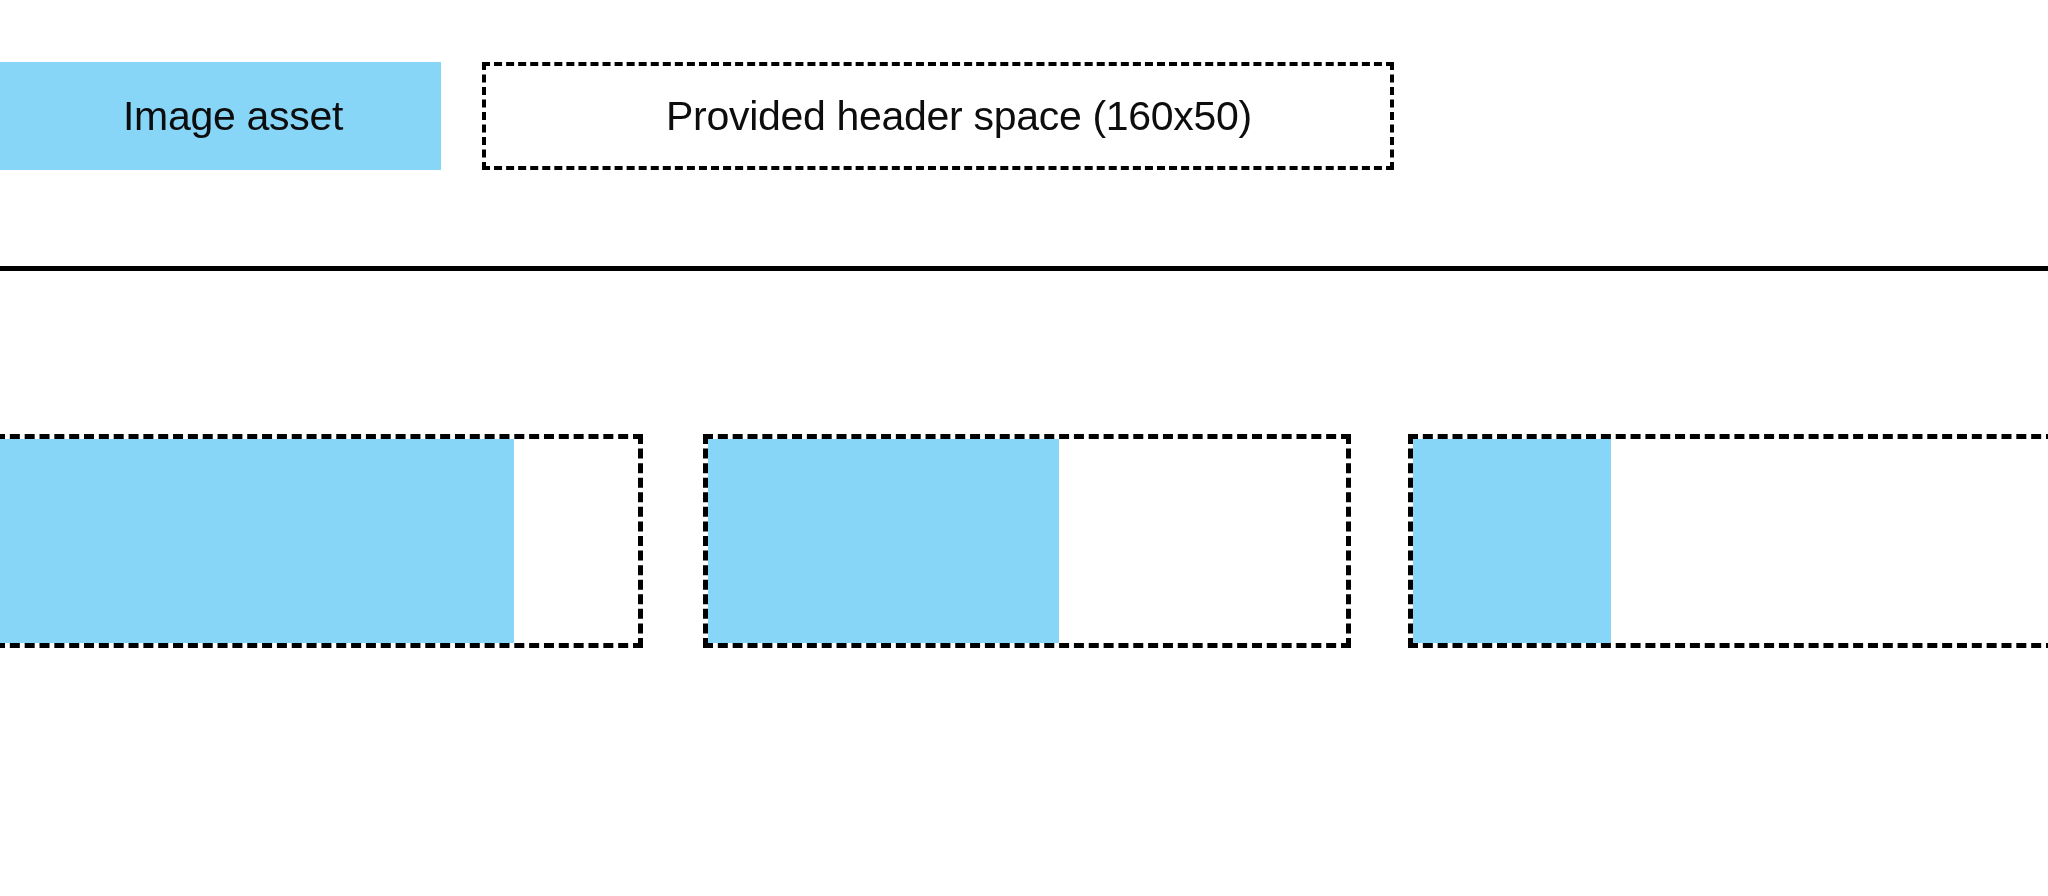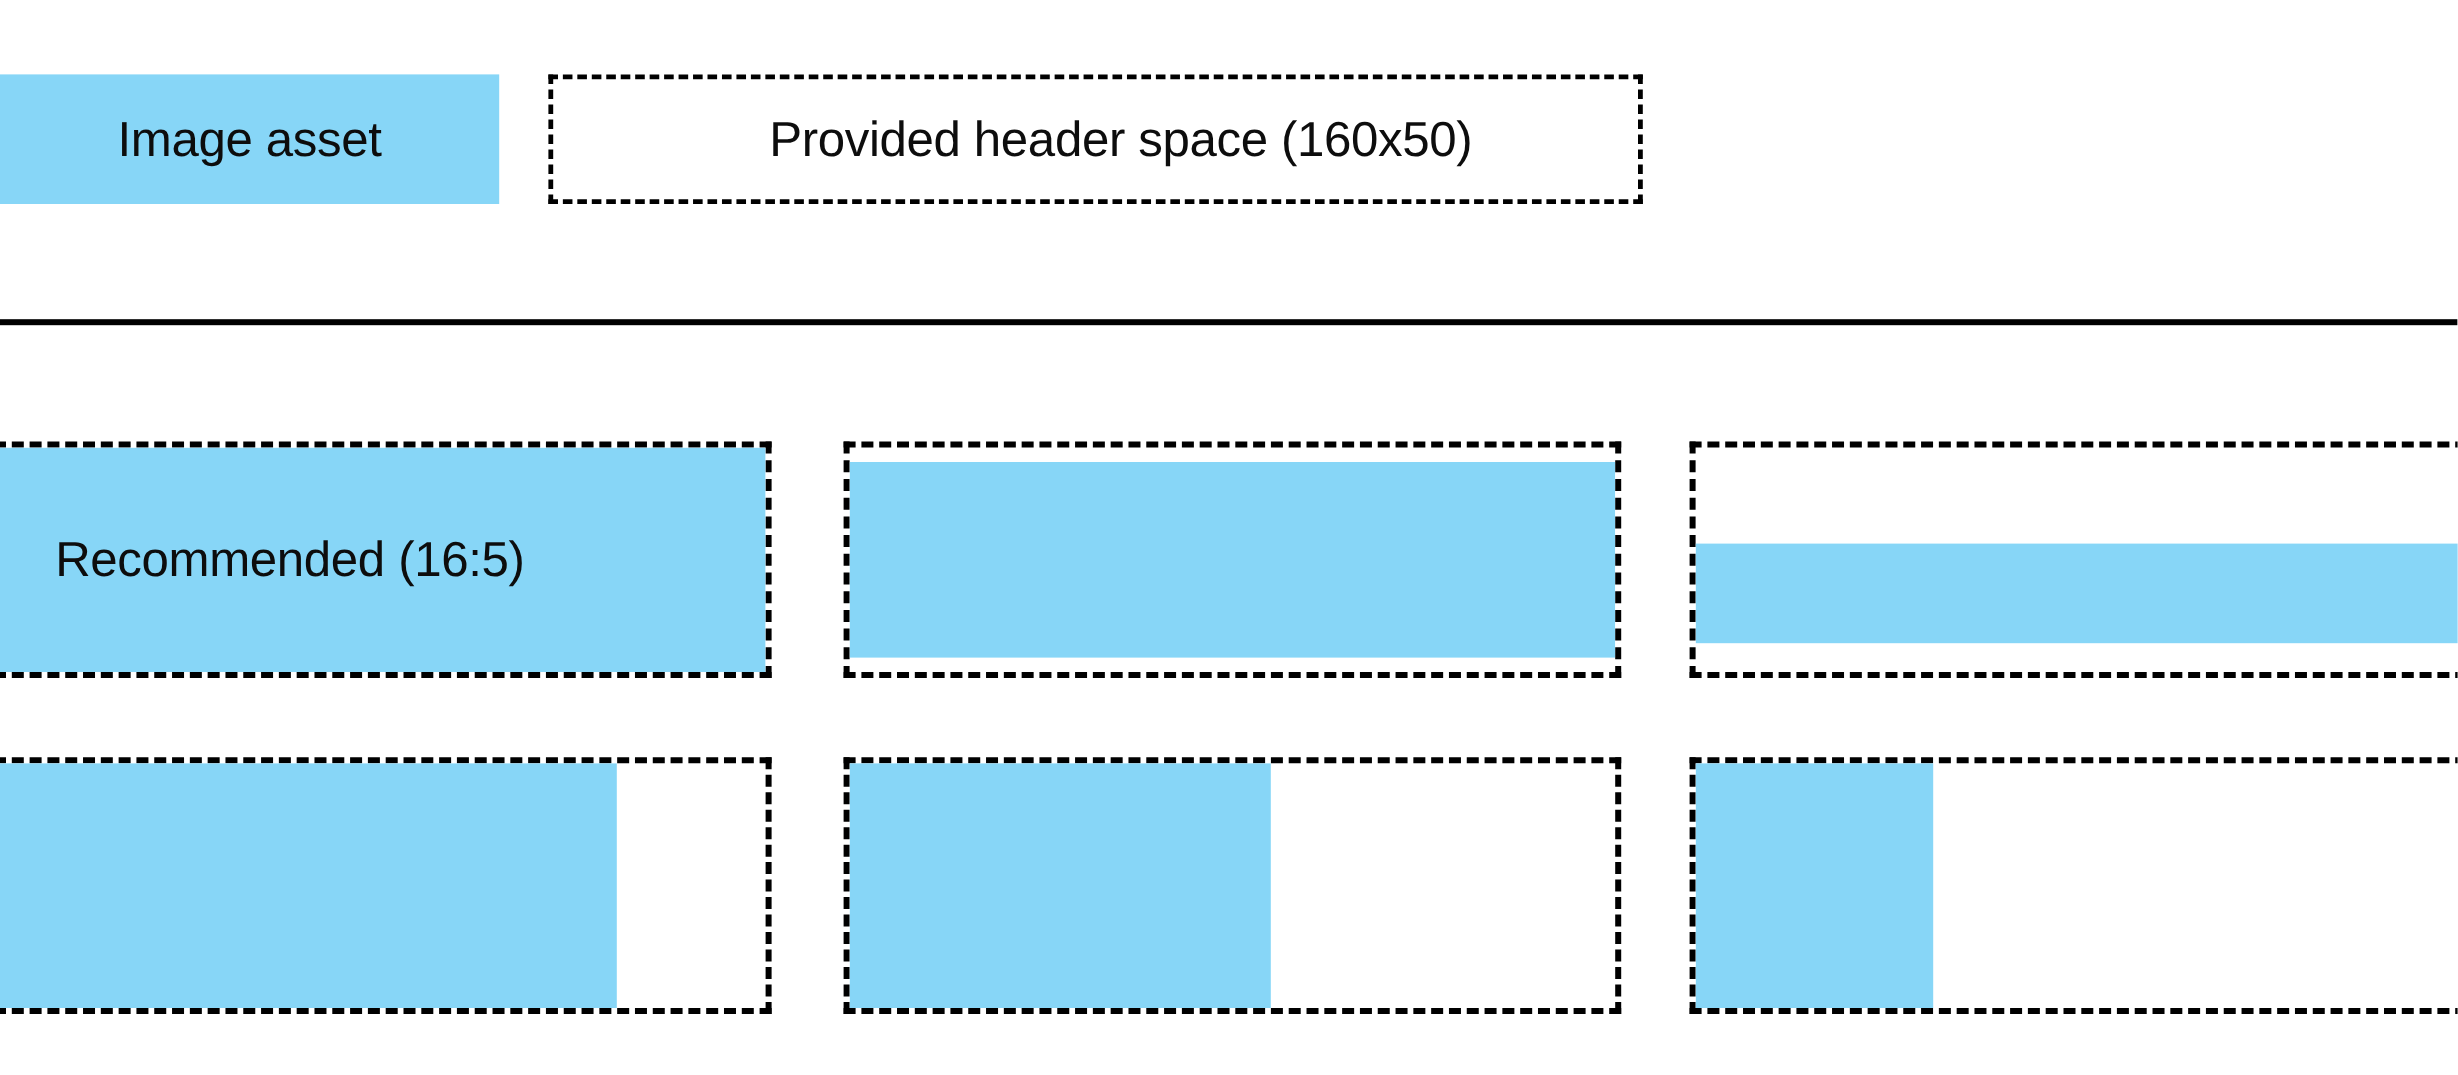--- a/index.html
+++ b/index.html
@@ -31,20 +31,21 @@
     display: flex;
     align-items: stretch;
   }
   .legend-swatch {
     width: 416px;
     height: 108px;
     background: #87D6F7;
     display: flex;
     align-items: center;
     justify-content: center;
+    padding-left: 25px;
   }
   .legend-swatch-label {
     font-size: 41px;
     letter-spacing: -0.3px;
     color: #0d0d0d;
     white-space: nowrap;
   }
   .legend-gap {
     width: 41px;
   }
@@ -155,38 +156,20 @@
     <div class="legend-gap"></div>
     <div class="legend-box">
       <span class="legend-box-label">Provided header space (160x50)</span>
     </div>
   </div>
 
   <div class="divider"></div>
 
   <div class="grid">
 
-    <div class="grid-row row-1">
-
-      <div class="cell cell-1">
-        <div class="fill fill-full"></div>
-        <div class="cell-label">Recommended (16:5)</div>
-      </div>
-
-      <div class="cell cell-2">
-        <div class="fill fill-inset-v"></div>
-        <div class="cell-label"></div>
-      </div>
-
-      <div class="cell cell-3">
-        <div class="fill fill-band"></div>
-        <div class="cell-label"></div>
-      </div>
-
-    </div>
 
     <div class="row-gap"></div>
 
     <div class="grid-row row-2">
 
       <div class="cell cell-1">
         <div class="fill fill-w80"></div>
         <div class="cell-label"></div>
       </div>
 

